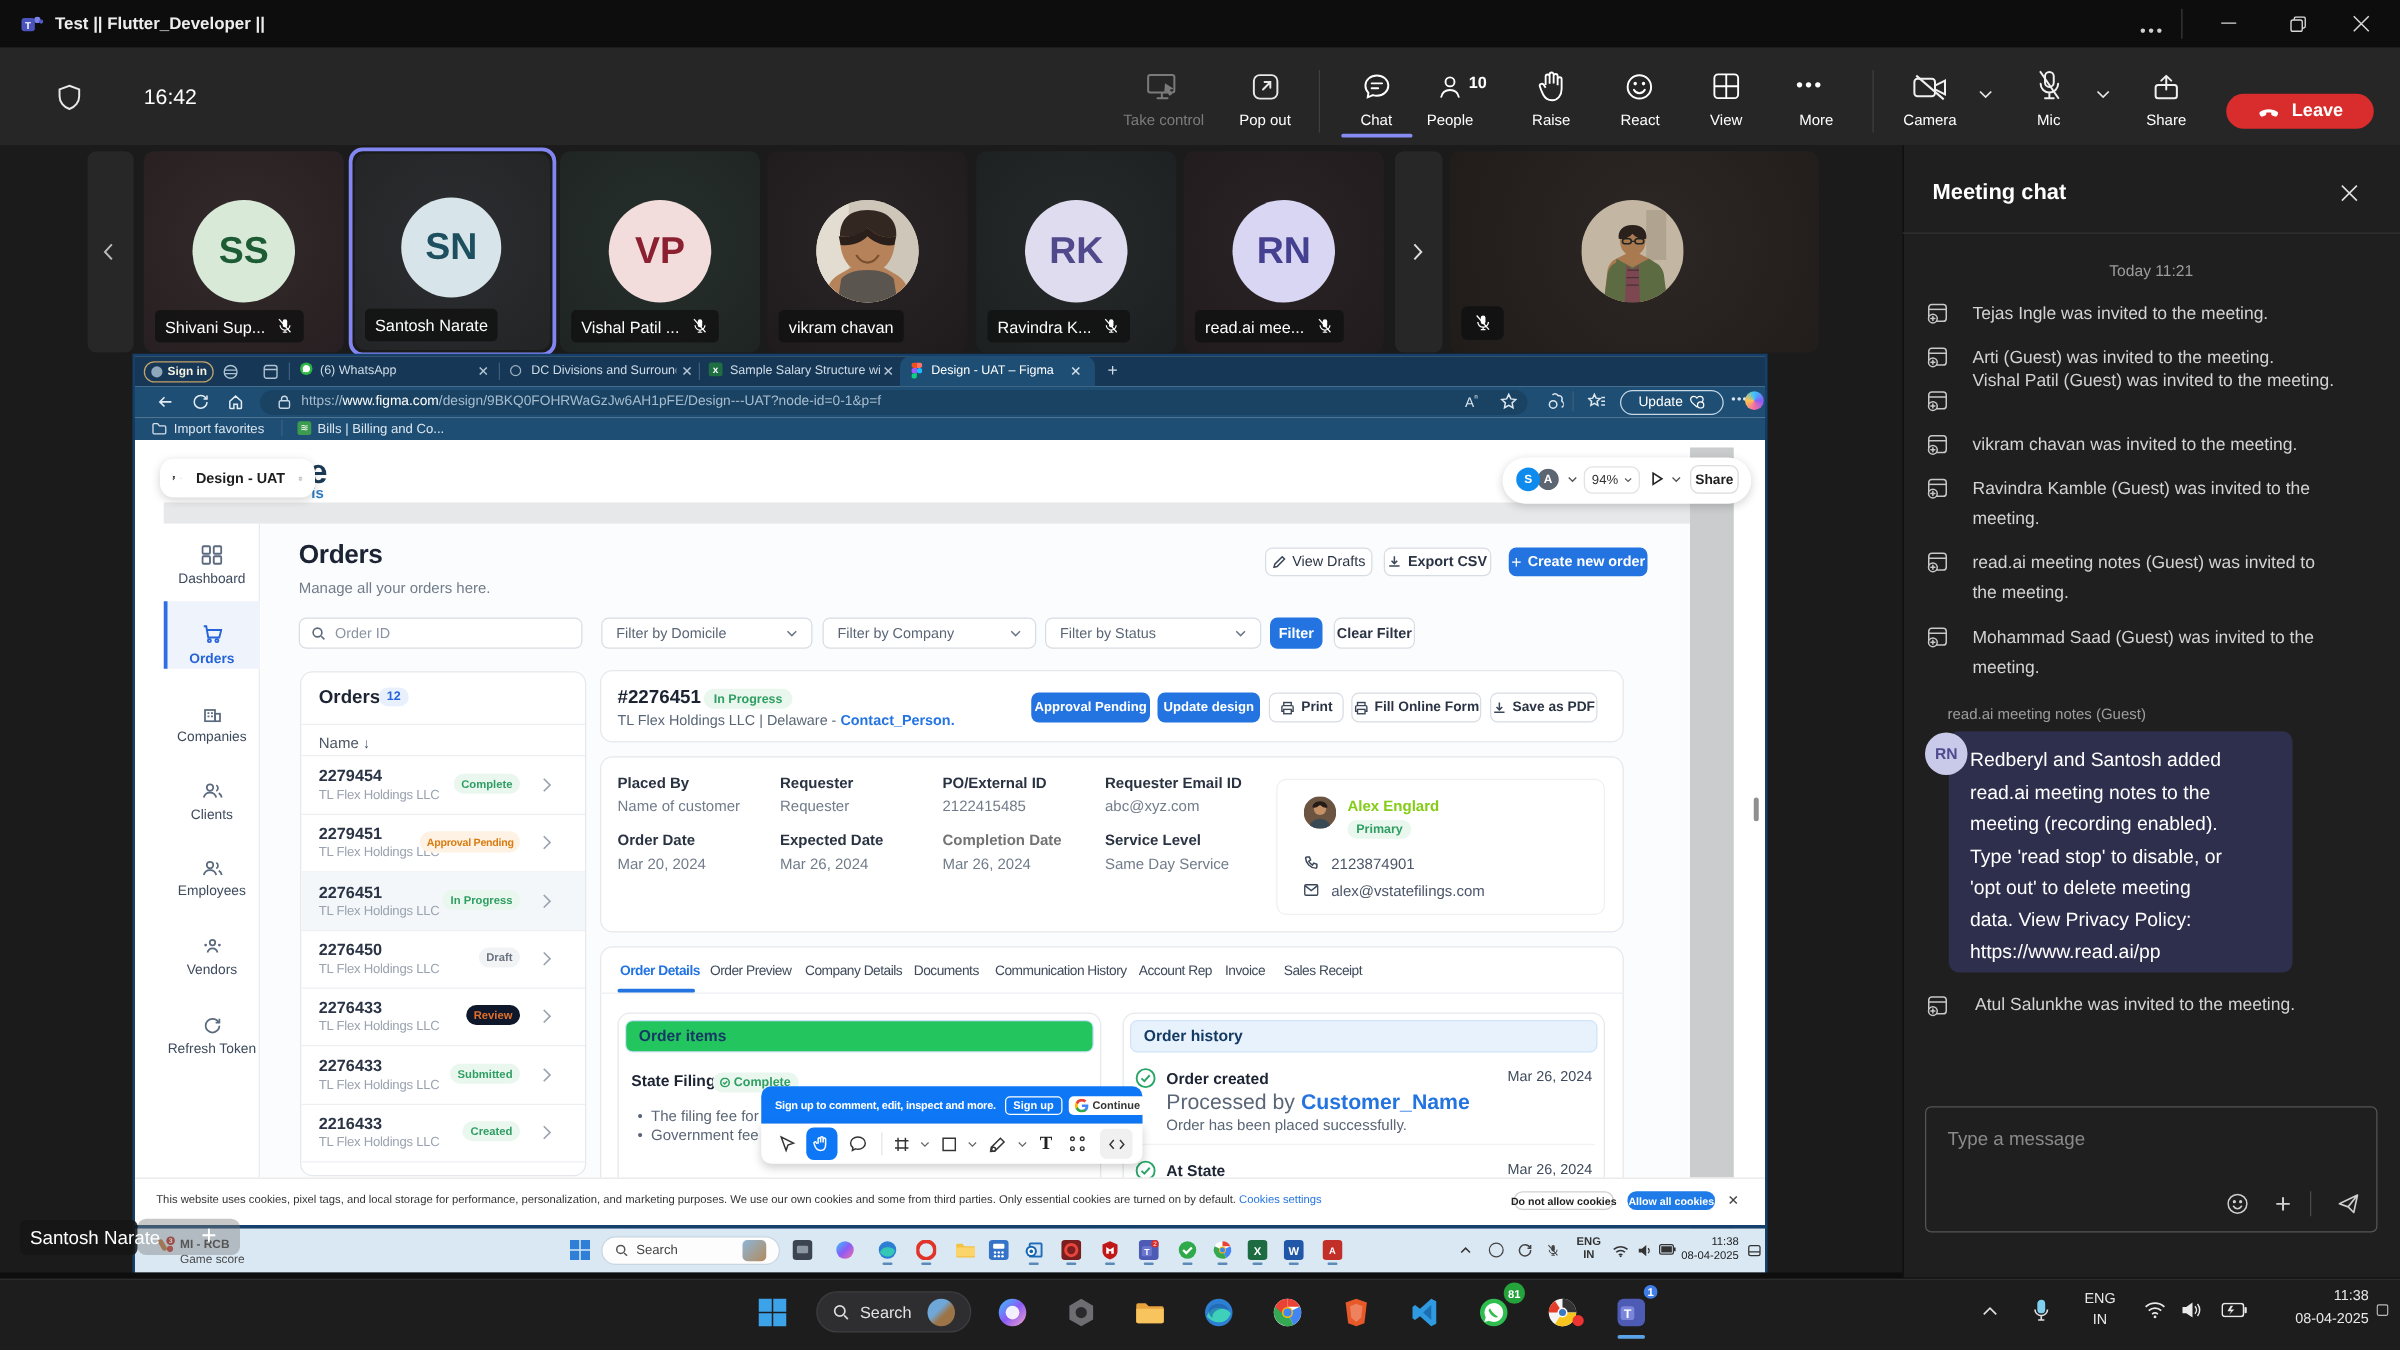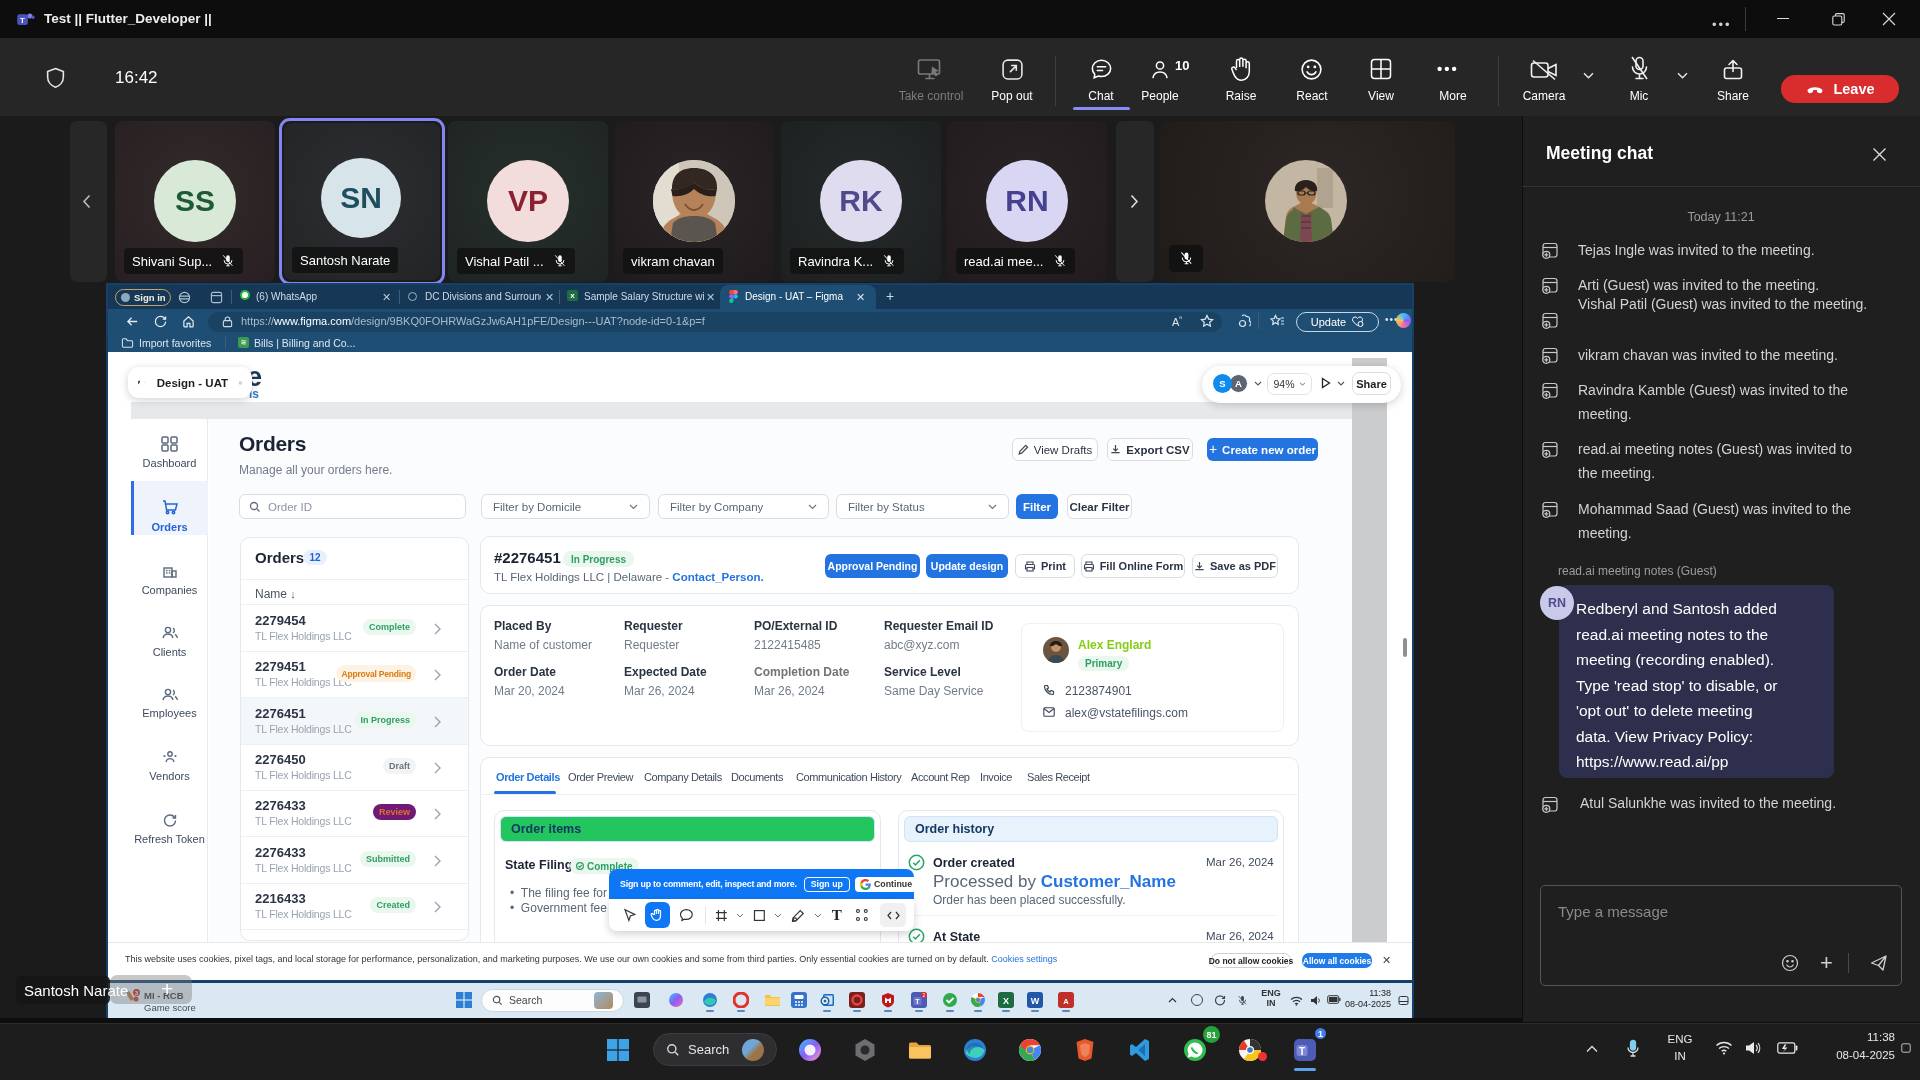--- a/index.html
+++ b/index.html
@@ -521,21 +521,21 @@
 <div style="position:absolute;left:0;top:205.60000000000002px;width:229px;height:1px;background:#edf0f3"></div>
 <div style="position:absolute;left:14px;top:213.90000000000003px;font-size:13px;font-weight:600;color:#2b3445">2276450</div>
 <div style="position:absolute;left:14px;top:230.90000000000003px;font-size:10.5px;color:#9aa3b0;letter-spacing:-0.2px">TL Flex Holdings LLC</div>
 <div style="position:absolute;right:52px;top:219.90000000000003px;font-size:9px;font-weight:bold;color:#6b7280;background:#f1f3f5;border-radius:9px;height:16px;display:flex;align-items:center;padding:0 6px;white-space:nowrap">Draft</div>
 <div style="position:absolute;right:27px;top:221.90000000000003px;width:7px;height:12px"><svg width="7" height="12" viewBox="0 0 7 12" fill="none" stroke="#9aa3b0" stroke-width="1.4">
         <path d="M1 1l5 5-5 5"></path>
       </svg></div>
 <div style="position:absolute;left:0;top:251.90000000000003px;width:229px;height:1px;background:#edf0f3"></div>
 <div style="position:absolute;left:14px;top:260.20000000000005px;font-size:13px;font-weight:600;color:#2b3445">2276433</div>
 <div style="position:absolute;left:14px;top:277.20000000000005px;font-size:10.5px;color:#9aa3b0;letter-spacing:-0.2px">TL Flex Holdings LLC</div>
-<div style="position:absolute;right:52px;top:266.20000000000005px;font-size:9px;font-weight:bold;color:#e0702a;background:#701a75;border-radius:9px;height:16px;display:flex;align-items:center;padding:0 6px;white-space:nowrap">Review</div>
+<div style="position:absolute;right:52px;top:266.20000000000005px;font-size:9px;font-weight:bold;color:#e0702a;background:#0f172a;border-radius:9px;height:16px;display:flex;align-items:center;padding:0 6px;white-space:nowrap">Review</div>
 <div style="position:absolute;right:27px;top:268.20000000000005px;width:7px;height:12px"><svg width="7" height="12" viewBox="0 0 7 12" fill="none" stroke="#9aa3b0" stroke-width="1.4">
         <path d="M1 1l5 5-5 5"></path>
       </svg></div>
 <div style="position:absolute;left:0;top:298.20000000000005px;width:229px;height:1px;background:#edf0f3"></div>
 <div style="position:absolute;left:14px;top:306.50000000000006px;font-size:13px;font-weight:600;color:#2b3445">2276433</div>
 <div style="position:absolute;left:14px;top:323.50000000000006px;font-size:10.5px;color:#9aa3b0;letter-spacing:-0.2px">TL Flex Holdings LLC</div>
 <div style="position:absolute;right:52px;top:312.50000000000006px;font-size:9px;font-weight:bold;color:#2f9e63;background:#e9f7ee;border-radius:9px;height:16px;display:flex;align-items:center;padding:0 6px;white-space:nowrap">Submitted</div>
 <div style="position:absolute;right:27px;top:314.50000000000006px;width:7px;height:12px"><svg width="7" height="12" viewBox="0 0 7 12" fill="none" stroke="#9aa3b0" stroke-width="1.4">
         <path d="M1 1l5 5-5 5"></path>
       </svg></div>

